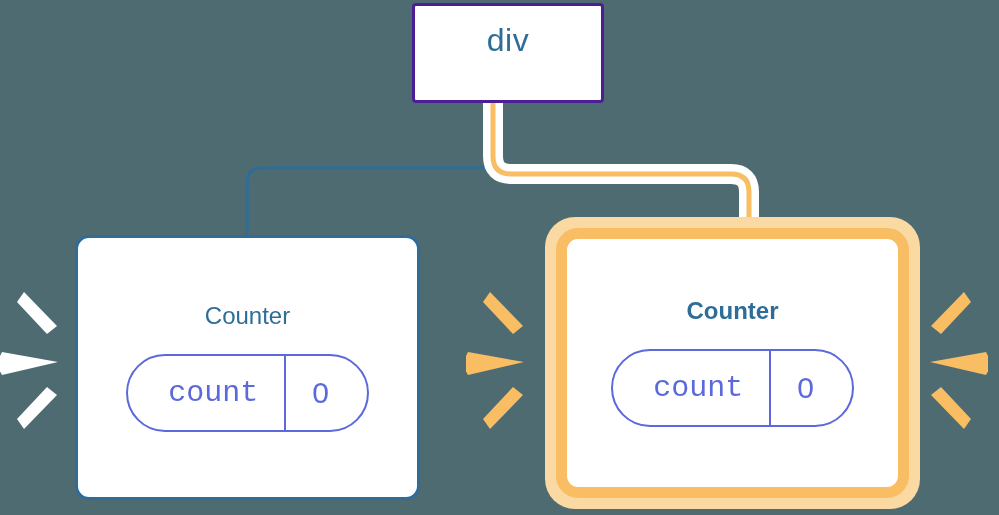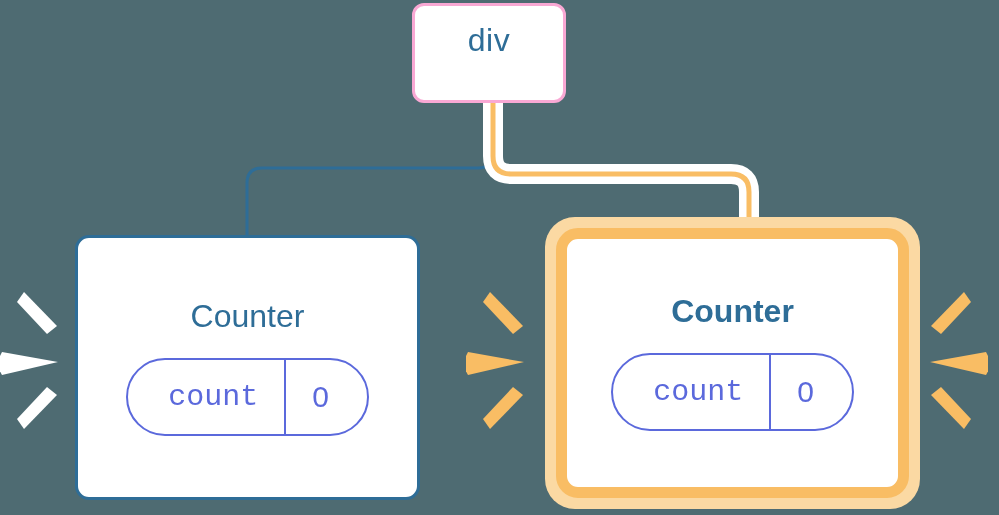--- a/index.html
+++ b/index.html
@@ -28,24 +28,24 @@
     background: #ffffff;
     box-sizing: border-box;
     display: flex;
     flex-direction: column;
     align-items: center;
     justify-content: center;
   }
   #div-node {
     left: 412px;
     top: 3px;
-    width: 154px;
+    width: 192px;
     height: 100px;
-    border: 3px solid #f9a8d4;
-    border-radius: 12px;
+    border: 3px solid #4c1d95;
+    border-radius: 4px;
     z-index: 6;
   }
   #div-node .node-title {
     font-size: 32px;
     color: #2e6d97;
     letter-spacing: 0.5px;
     line-height: 1;
   }
   #counter-plain {
     left: 75px;
@@ -69,21 +69,21 @@
   #counter-highlight {
     left: 556px;
     top: 228px;
     width: 353px;
     height: 270px;
     border: 11px solid #f9bd64;
     border-radius: 22px;
     z-index: 5;
   }
   .node-title {
-    font-size: 32px;
+    font-size: 24px;
     color: #2e6d97;
     line-height: 1;
     margin-bottom: 26px;
   }
   .node-title.bold {
     font-weight: bold;
   }
   .pill {
     display: flex;
     align-items: stretch;

